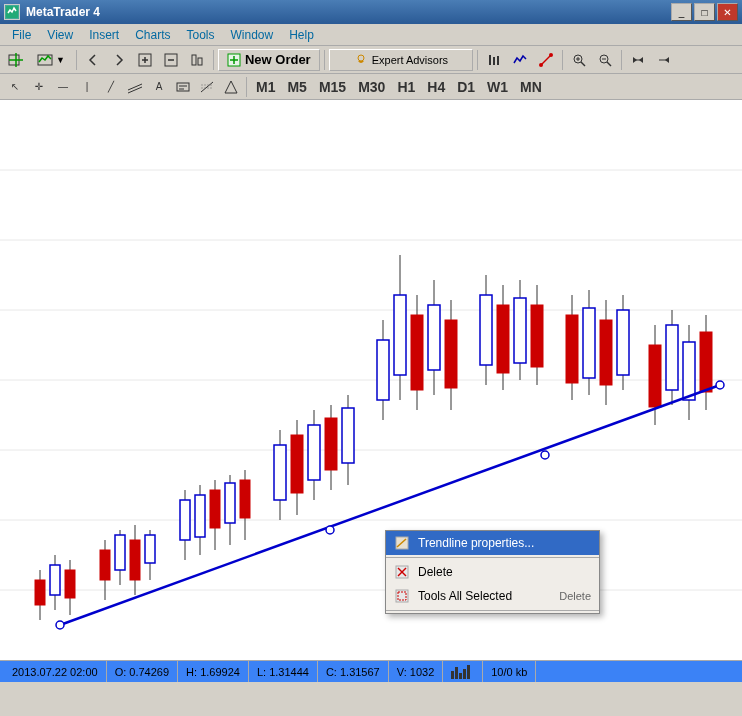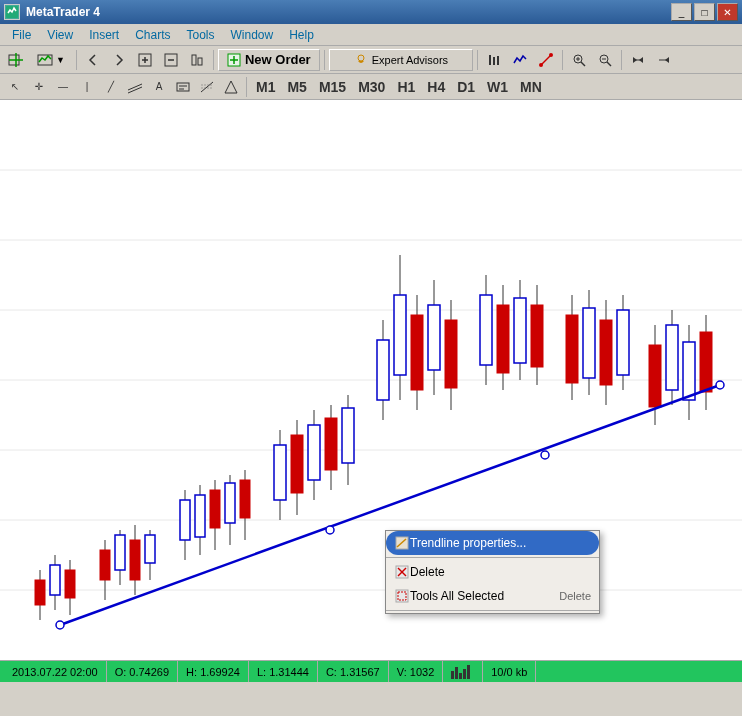--- a/index.html
+++ b/index.html
@@ -116,34 +116,34 @@
       background: #f0ede8;
       border: 1px solid #888;
       box-shadow: 3px 3px 6px rgba(0,0,0,0.3);
       z-index: 100;
     }
     .ctx-item {
       height: 24px;
       display: flex;
       align-items: center;
       padding: 0 8px;
+      gap: 8px;
       cursor: pointer;
       font-size: 12px;
-      border-radius: 12px;
     }
     .ctx-item.highlighted { background: #316ac5; color: white; }
     .ctx-item .ctx-icon { width: 16px; height: 16px; flex-shrink: 0; display: flex; align-items: center; justify-content: center; font-size: 10px; }
     .ctx-item .ctx-label { flex: 1; }
     .ctx-item .ctx-shortcut { color: #666; font-size: 11px; margin-left: auto; }
     .ctx-separator { height: 1px; background: #aaa; margin: 2px 0; }
 
     
     .status-bar {
       height: 22px;
-      background: #22c55e;
+      background: #3b82f6;
       border-top: 1px solid #aaa;
       display: flex;
       align-items: center;
       padding: 0 4px;
       gap: 0;
       font-size: 11px;
     }
     .status-item { padding: 0 8px; border-right: 1px solid #aaa; height: 100%; display: flex; align-items: center; }
     .status-bars-icon { display: flex; align-items: flex-end; gap: 1px; margin-right: 4px; }
     .bar-h { background: #333; }

